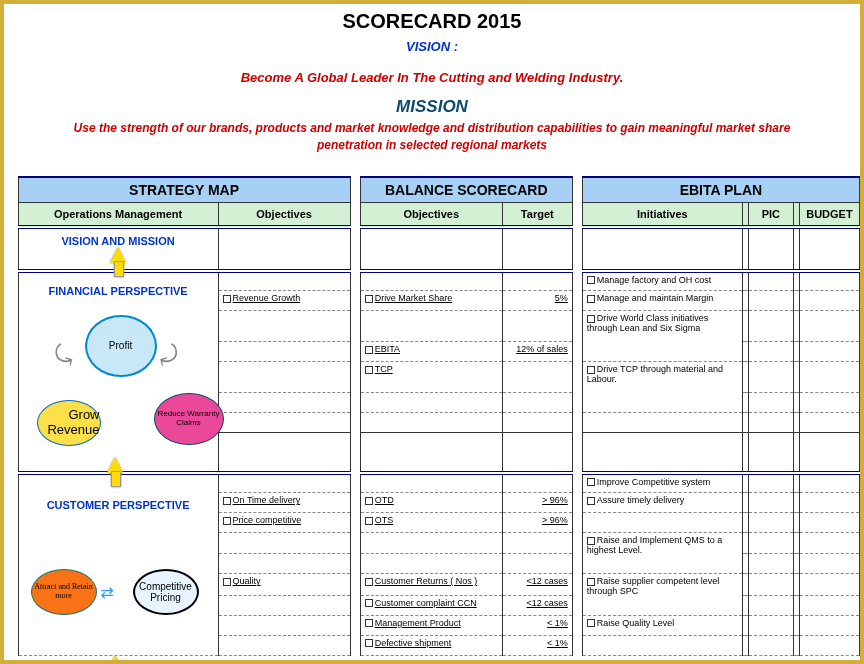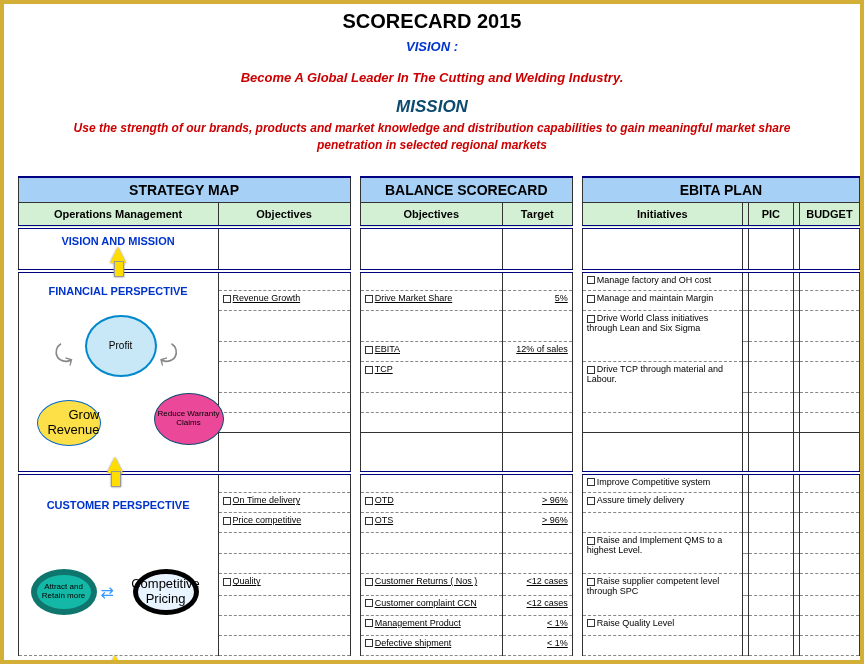--- a/index.html
+++ b/index.html
@@ -64,22 +64,22 @@
     
     .checkbox { display: inline-block; width: 8px; height: 8px; border: 1px solid #333; margin-right: 2px; vertical-align: middle; }
     
     .fin-diagram { position: relative; height: 180px; }
     .profit-circle { position: absolute; top: 30px; left: 60px; width: 72px; height: 62px; border-radius: 50%; background: #c8e8f8; border: 2px solid #0088cc; display: flex; align-items: center; justify-content: center; font-size: 10px; }
     .grow-rev { position: absolute; top: 115px; left: 12px; width: 64px; height: 46px; border-radius: 50%; background: #fde047; border: 1px solid #0066cc; display: flex; align-items: center; justify-content: center; font-size: 13px; text-align: right; line-height:1.1;}
     .reduce-war { position: absolute; top: 108px; left: 105px; width: 70px; height: 52px; border-radius: 50%; background: #ec4899; border: 1px solid #0c4a6e; display: flex; align-items: center; justify-content: center; font-size: 8px; text-align: center; line-height:1.1;margin-left:24px;}
     .curve-arrow { position: absolute; font-size: 24px; color: #888; }
     
     .cust-diagram { position: relative; height: 150px; }
-    .attract { position: absolute; top: 70px; left: 6px; width: 66px; height: 46px; border-radius: 50%; background: #14b8a6; border: 6px solid #0f766e; display: flex; align-items: center; justify-content: center; font-size: 8px; text-align: center; line-height:1.1;}
-    .comp-price { position: absolute; top: 70px; left: 108px; width: 66px; height: 46px; border-radius: 50%; background: #e8f4ff; border: 5px solid #000000; display: flex; align-items: center; justify-content: center; font-size: 13px; text-align: center; line-height:1.1;}
+    .attract { position: absolute; top: 70px; left: 6px; width: 66px; height: 46px; border-radius: 50%; background: #f97316; border: 1px solid #0f766e; display: flex; align-items: center; justify-content: center; font-size: 8px; text-align: center; line-height:1.1;font-family:Liberation Serif, serif;}
+    .comp-price { position: absolute; top: 70px; left: 108px; width: 66px; height: 46px; border-radius: 50%; background: #e8f4ff; border: 2px solid #000000; display: flex; align-items: center; justify-content: center; font-size: 10px; text-align: center; line-height:1.1;}
     .harrow { position: absolute; top: 84px; left: 76px; font-size: 16px; color: #3399ff;}
     
     table { table-layout: fixed; }
   </style>
 </head>
 <body>
 
 <div class="header">
   <div class="title">SCORECARD 2015</div>
   <div class="vision-label">VISION :</div>

